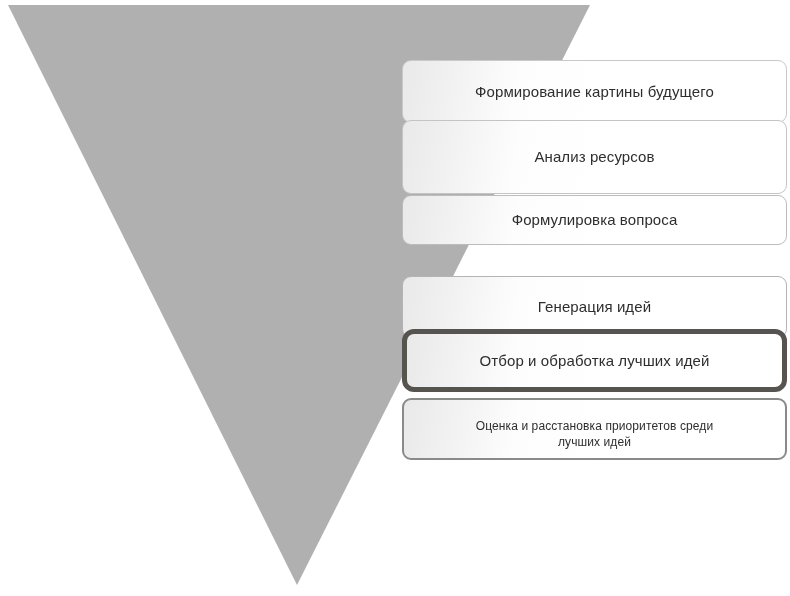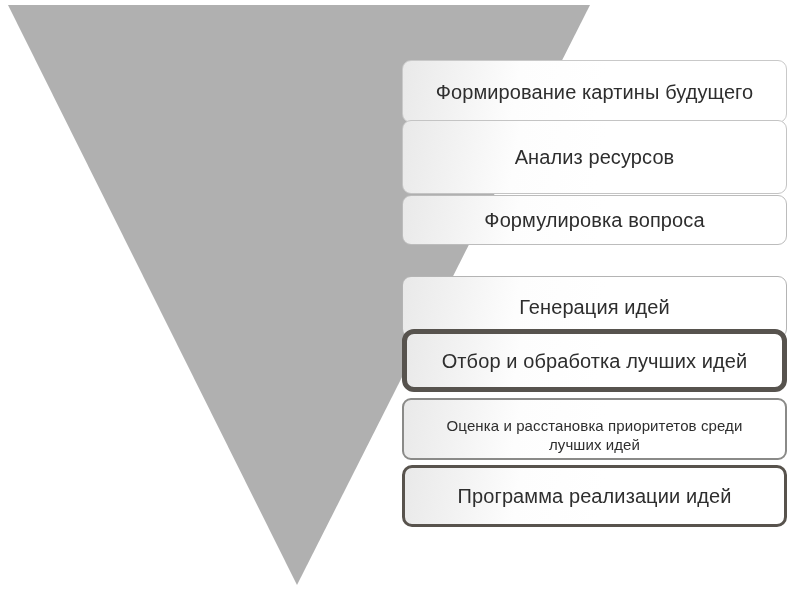--- a/index.html
+++ b/index.html
@@ -44,35 +44,35 @@
     text-align: center;
     background: linear-gradient(100deg,
                 #e9e9e9 0%,
                 #f2f2f2 14%,
                 #fdfdfd 30%,
                 #ffffff 52%,
                 #ffffff 100%);
   }
   .step-label {
     color: #2e2e2e;
-    font-size: 20px;
+    font-size: 15px;
     line-height: 1.30;
     letter-spacing: 0.1px;
     padding: 0 16px;
     white-space: pre-line;
   }
   
   .s1 { top: 60px;  height: 63px; border: 1.6px solid #c9c9c9; }
   .s2 { top: 120px; height: 74px; border: 1.6px solid #c4c4c4; }
   .s3 { top: 195px; height: 50px; border: 1.8px solid #bcbcbc; }
   .s4 { top: 276px; height: 62px; border: 1.8px solid #b4b4b4; }
   .s5 { top: 329px; height: 63px; border: 5px solid #57534e; border-radius: 12px; }
   .s6 { top: 398px; height: 62px; border: 2.2px solid #8a8a88; }
   .s7 { top: 465px; height: 62px; border: 3.2px solid #58534d; border-radius: 10px; }
-  .s6 .step-label { font-size: 15px; margin-top: 12px; }
+  .s6 .step-label { font-size: 12px; margin-top: 12px; }
 </style>
 </head>
 <body>
 
 <div id="canvas">
 
   <div id="triangle-layer">
     <svg width="790" height="596" viewBox="0 0 790 596">
       <defs>
         <linearGradient id="sheenGrad" x1="0" y1="0" x2="1" y2="0.55">
@@ -105,18 +105,15 @@
     <div class="step-box s4">
       <span class="step-label">Генерация идей</span>
     </div>
     <div class="step-box s5">
       <span class="step-label">Отбор и обработка лучших идей</span>
     </div>
     <div class="step-box s6">
       <span class="step-label">Оценка и расстановка приоритетов среди
 лучших идей</span>
     </div>
-    <div class="step-box s7">
-      <span class="step-label">Программа реализации идей</span>
-    </div>
   </div>
 
 </div>
 
 </body></html>

